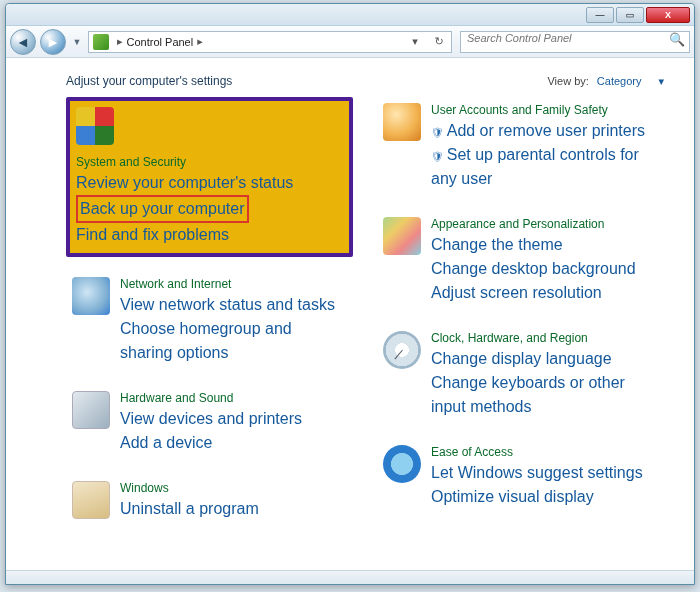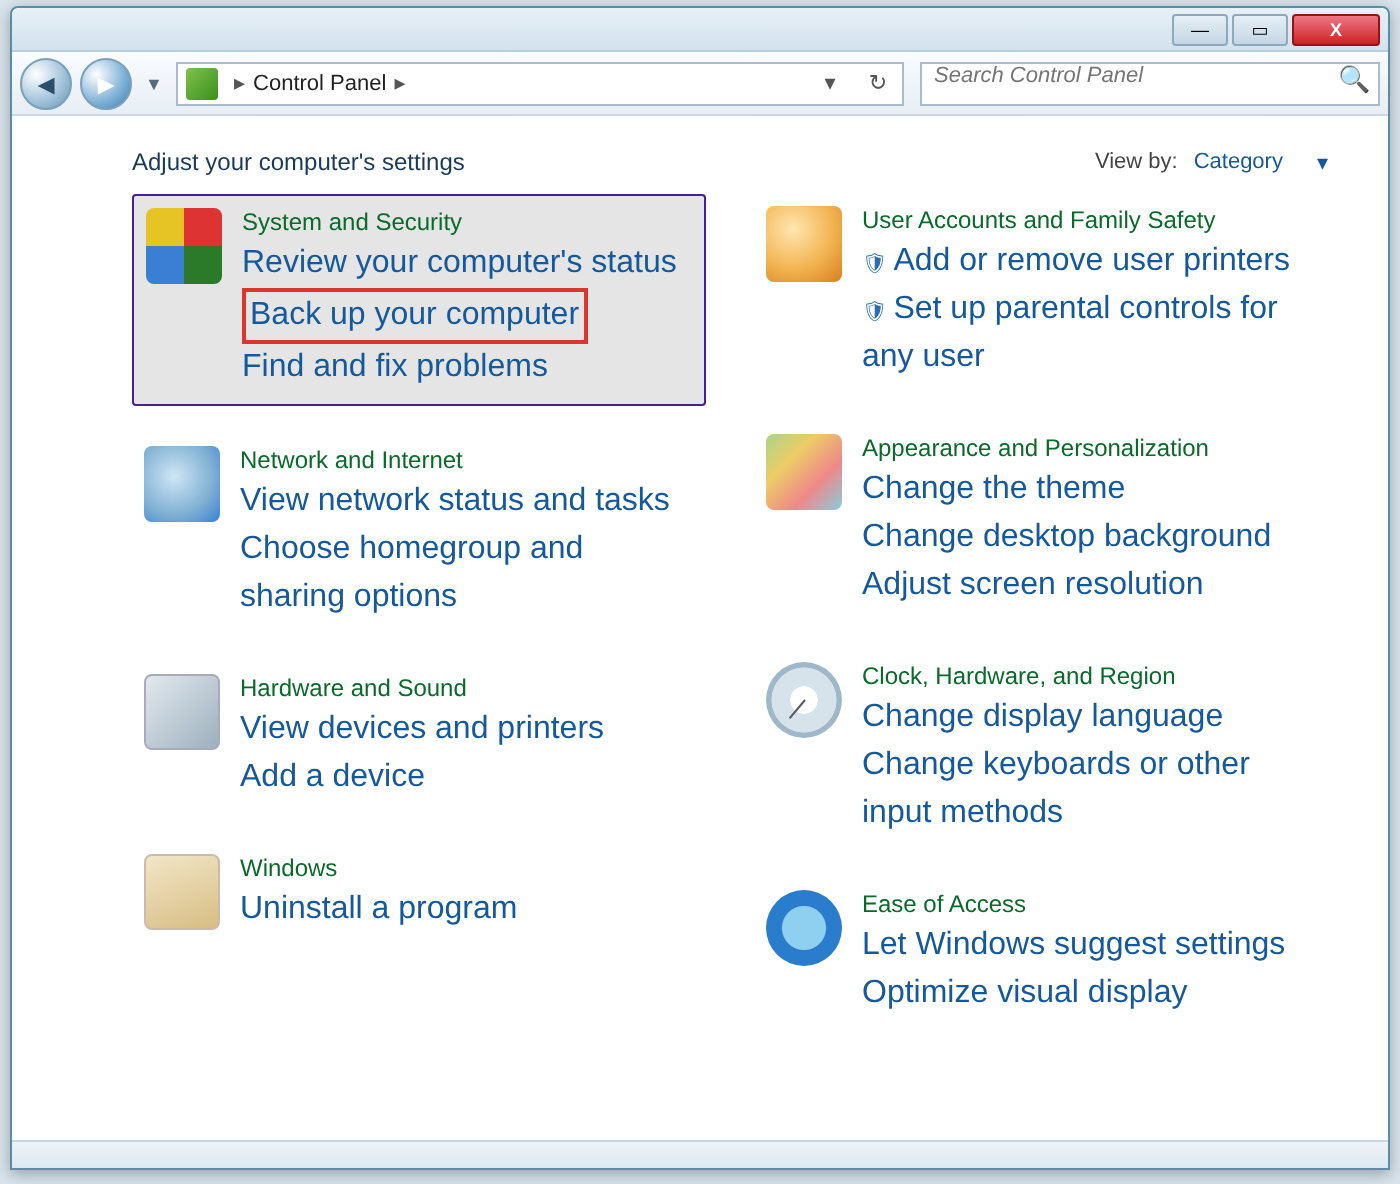--- a/index.html
+++ b/index.html
@@ -28,21 +28,21 @@
 .content { flex:1; background:#fff; padding: 16px 30px 10px 60px; overflow:auto; position:relative;}
 .heading-row { display:flex; justify-content:space-between; align-items:center; margin-bottom: 9px; }
 .main-heading { font-size:12px; color:#1a3a5a; }
 .viewby { font-size:11px; color:#444; display:flex; align-items:center; gap:8px;}
 .viewby .vb-link { color:#15599c; cursor:pointer; display:flex; align-items:center; gap:17px;}
 
 .grid { display:flex; gap: 24px; }
 .col { flex:1; display:flex; flex-direction:column; gap:14px; }
 
 .category { display:flex; gap:10px; padding:6px; }
-.cat-highlight { border:1px solid #4c1d95; background:#e5e5e5; border-radius:2px; }
+.cat-highlight { border:4px solid #4c1d95; background:#eab308; border-radius:2px;flex-direction:column; }
 .cat-icon { width:38px; height:38px; flex-shrink:0; border-radius:4px; }
 .cat-body { flex:1; }
 .cat-title { color:#0a6a2a; font-size:12px; cursor:pointer; margin-bottom:2px;}
 .cat-link { display:block; color:#15599c; font-size:16px; line-height:1.5; cursor:pointer; }
 .cat-link-shield::before { content:"🛡"; font-size:10px; margin-right:3px; color:#2b6fb3;}
 .link-box { display:inline-block; border:2px solid #d9372c; padding:0 2px; }
 
 
 .ic-security { background: conic-gradient(#d33 0 90deg,#2a7a2a 90deg 180deg,#3a7fd3 180deg 270deg,#e7c426 270deg 360deg); border-radius:4px;}
 .ic-network { background: radial-gradient(circle at 40% 40%, #cfe6f5,#7fb0d3 60%,#3a7fd3); }

